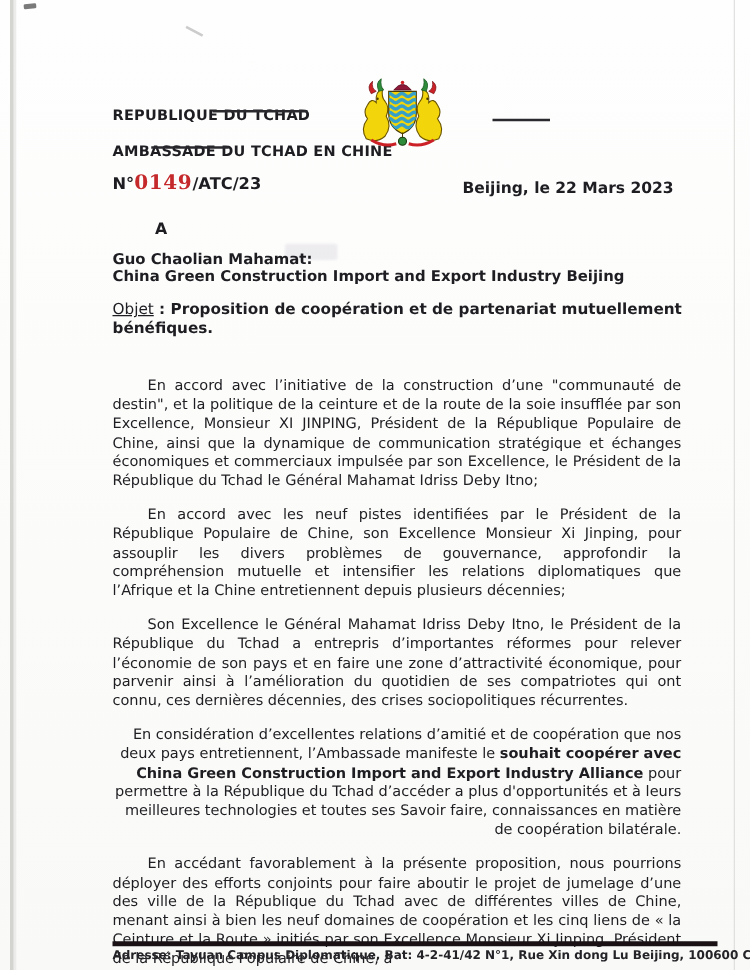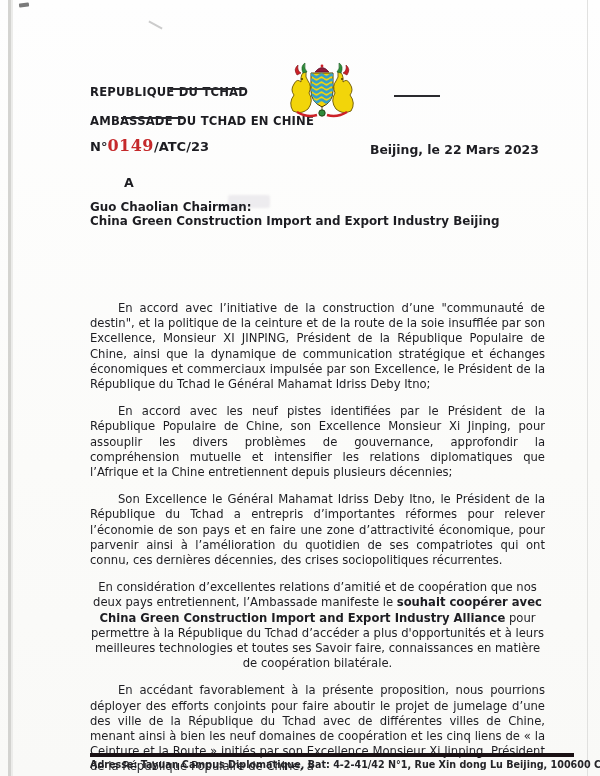--- a/index.html
+++ b/index.html
@@ -31,21 +31,21 @@
 
   .dateline { left:370px; top:142px; font-size:12.4px; font-weight:700; white-space:nowrap; }
   .salutation { left:124px; top:175px; font-size:12.6px; font-weight:700; }
   .recipient { left:90px; top:201px; font-size:11.9px; font-weight:700; line-height:13.6px; }
   .subject { left:90px; top:240px; width:470px; font-size:12.2px; font-weight:700; line-height:14.6px; }
   .subject-label { font-weight:400; text-decoration:underline; }
   .subject-text { white-space:pre-line; }
 
   .body-text { left:90px; top:301px; width:455px; font-size:11.6px; line-height:15.2px; }
   .para { text-align:justify; text-indent:28px; margin-bottom:12px; }
-  .para-flush { text-align:center; text-indent:0; }
+  .para-flush { text-align:right; text-indent:0; }
   .emph { font-weight:700; }
 
   .footer-bar { left:90px; top:753px; width:484px; height:4px; }
   .footer-address { left:90px; top:759px; width:484px; text-align:center; font-size:9.6px; font-weight:700; color:#242428; white-space:nowrap; }
   .emblem { left:283px; top:59px; }
 </style>
 </head>
 <body>
 
 <div class="scan-page">
@@ -107,24 +107,28 @@
 
   <div class="abs refline">
     <span class="ref-prefix">N°</span>
       <span class="ref-number" style="color: rgb(197, 41, 43);">0149</span>
       <span class="ref-suffix">/ATC/23</span>
   </div>
   <div class="abs dateline">Beijing, le 22 Mars 2023</div>
 
   <div class="abs salutation">A</div>
   <div class="abs recipient">
-    <div>Guo Chaolian Chairman:</div>
+    <div>Guo Chaolian Mahamat:</div>
     <div>China Green Construction Import and Export Industry Beijing</div>
   </div>
 
+  <div class="abs subject">
+    <span class="subject-label">Objet</span><span> : </span><span class="subject-text">Proposition de coopération et de partenariat mutuellement
+bénéfiques.</span>
+  </div>
 
   <div class="abs body-text">
     <p class="para">En accord avec l’initiative de la construction d’une "communauté de destin", et la politique de la ceinture et de la route de la soie insufflée par son Excellence, Monsieur XI JINPING, Président de la République Populaire de Chine, ainsi que la dynamique de communication stratégique et échanges économiques et commerciaux impulsée par son Excellence, le Président de la République du Tchad le Général Mahamat Idriss Deby Itno;</p>
     <p class="para">En accord avec les neuf pistes identifiées par le Président de la République Populaire de Chine, son Excellence Monsieur Xi Jinping, pour assouplir les divers problèmes de gouvernance, approfondir la compréhension mutuelle et intensifier les relations diplomatiques que l’Afrique et la Chine entretiennent depuis plusieurs décennies;</p>
     <p class="para">Son Excellence le Général Mahamat Idriss Deby Itno, le Président de la République du Tchad a entrepris d’importantes réformes pour relever l’économie de son pays et en faire une zone d’attractivité économique, pour parvenir ainsi à l’amélioration du quotidien de ses compatriotes qui ont connu, ces dernières décennies, des crises sociopolitiques récurrentes.</p>
     <p class="para para-flush"><span>En considération d’excellentes relations d’amitié et de coopération que nos deux pays entretiennent, l’Ambassade manifeste le </span><span class="emph">souhait coopérer avec China Green Construction Import and Export Industry Alliance</span><span> pour permettre à la République du Tchad d’accéder a plus d'opportunités et à leurs meilleures technologies et toutes ses Savoir faire, connaissances en matière de coopération bilatérale.</span></p>
     <p class="para">En accédant favorablement à la présente proposition, nous pourrions déployer des efforts conjoints pour faire aboutir le projet de jumelage d’une des ville de la République du Tchad avec de différentes villes de Chine, menant ainsi à bien les neuf domaines de coopération et les cinq liens de « la Ceinture et la Route » initiés par son Excellence Monsieur Xi Jinping, Président de la République Populaire de Chine, à</p>
   </div>
 
   <div class="abs footer-bar" style="background: rgb(26, 17, 20);"></div>

